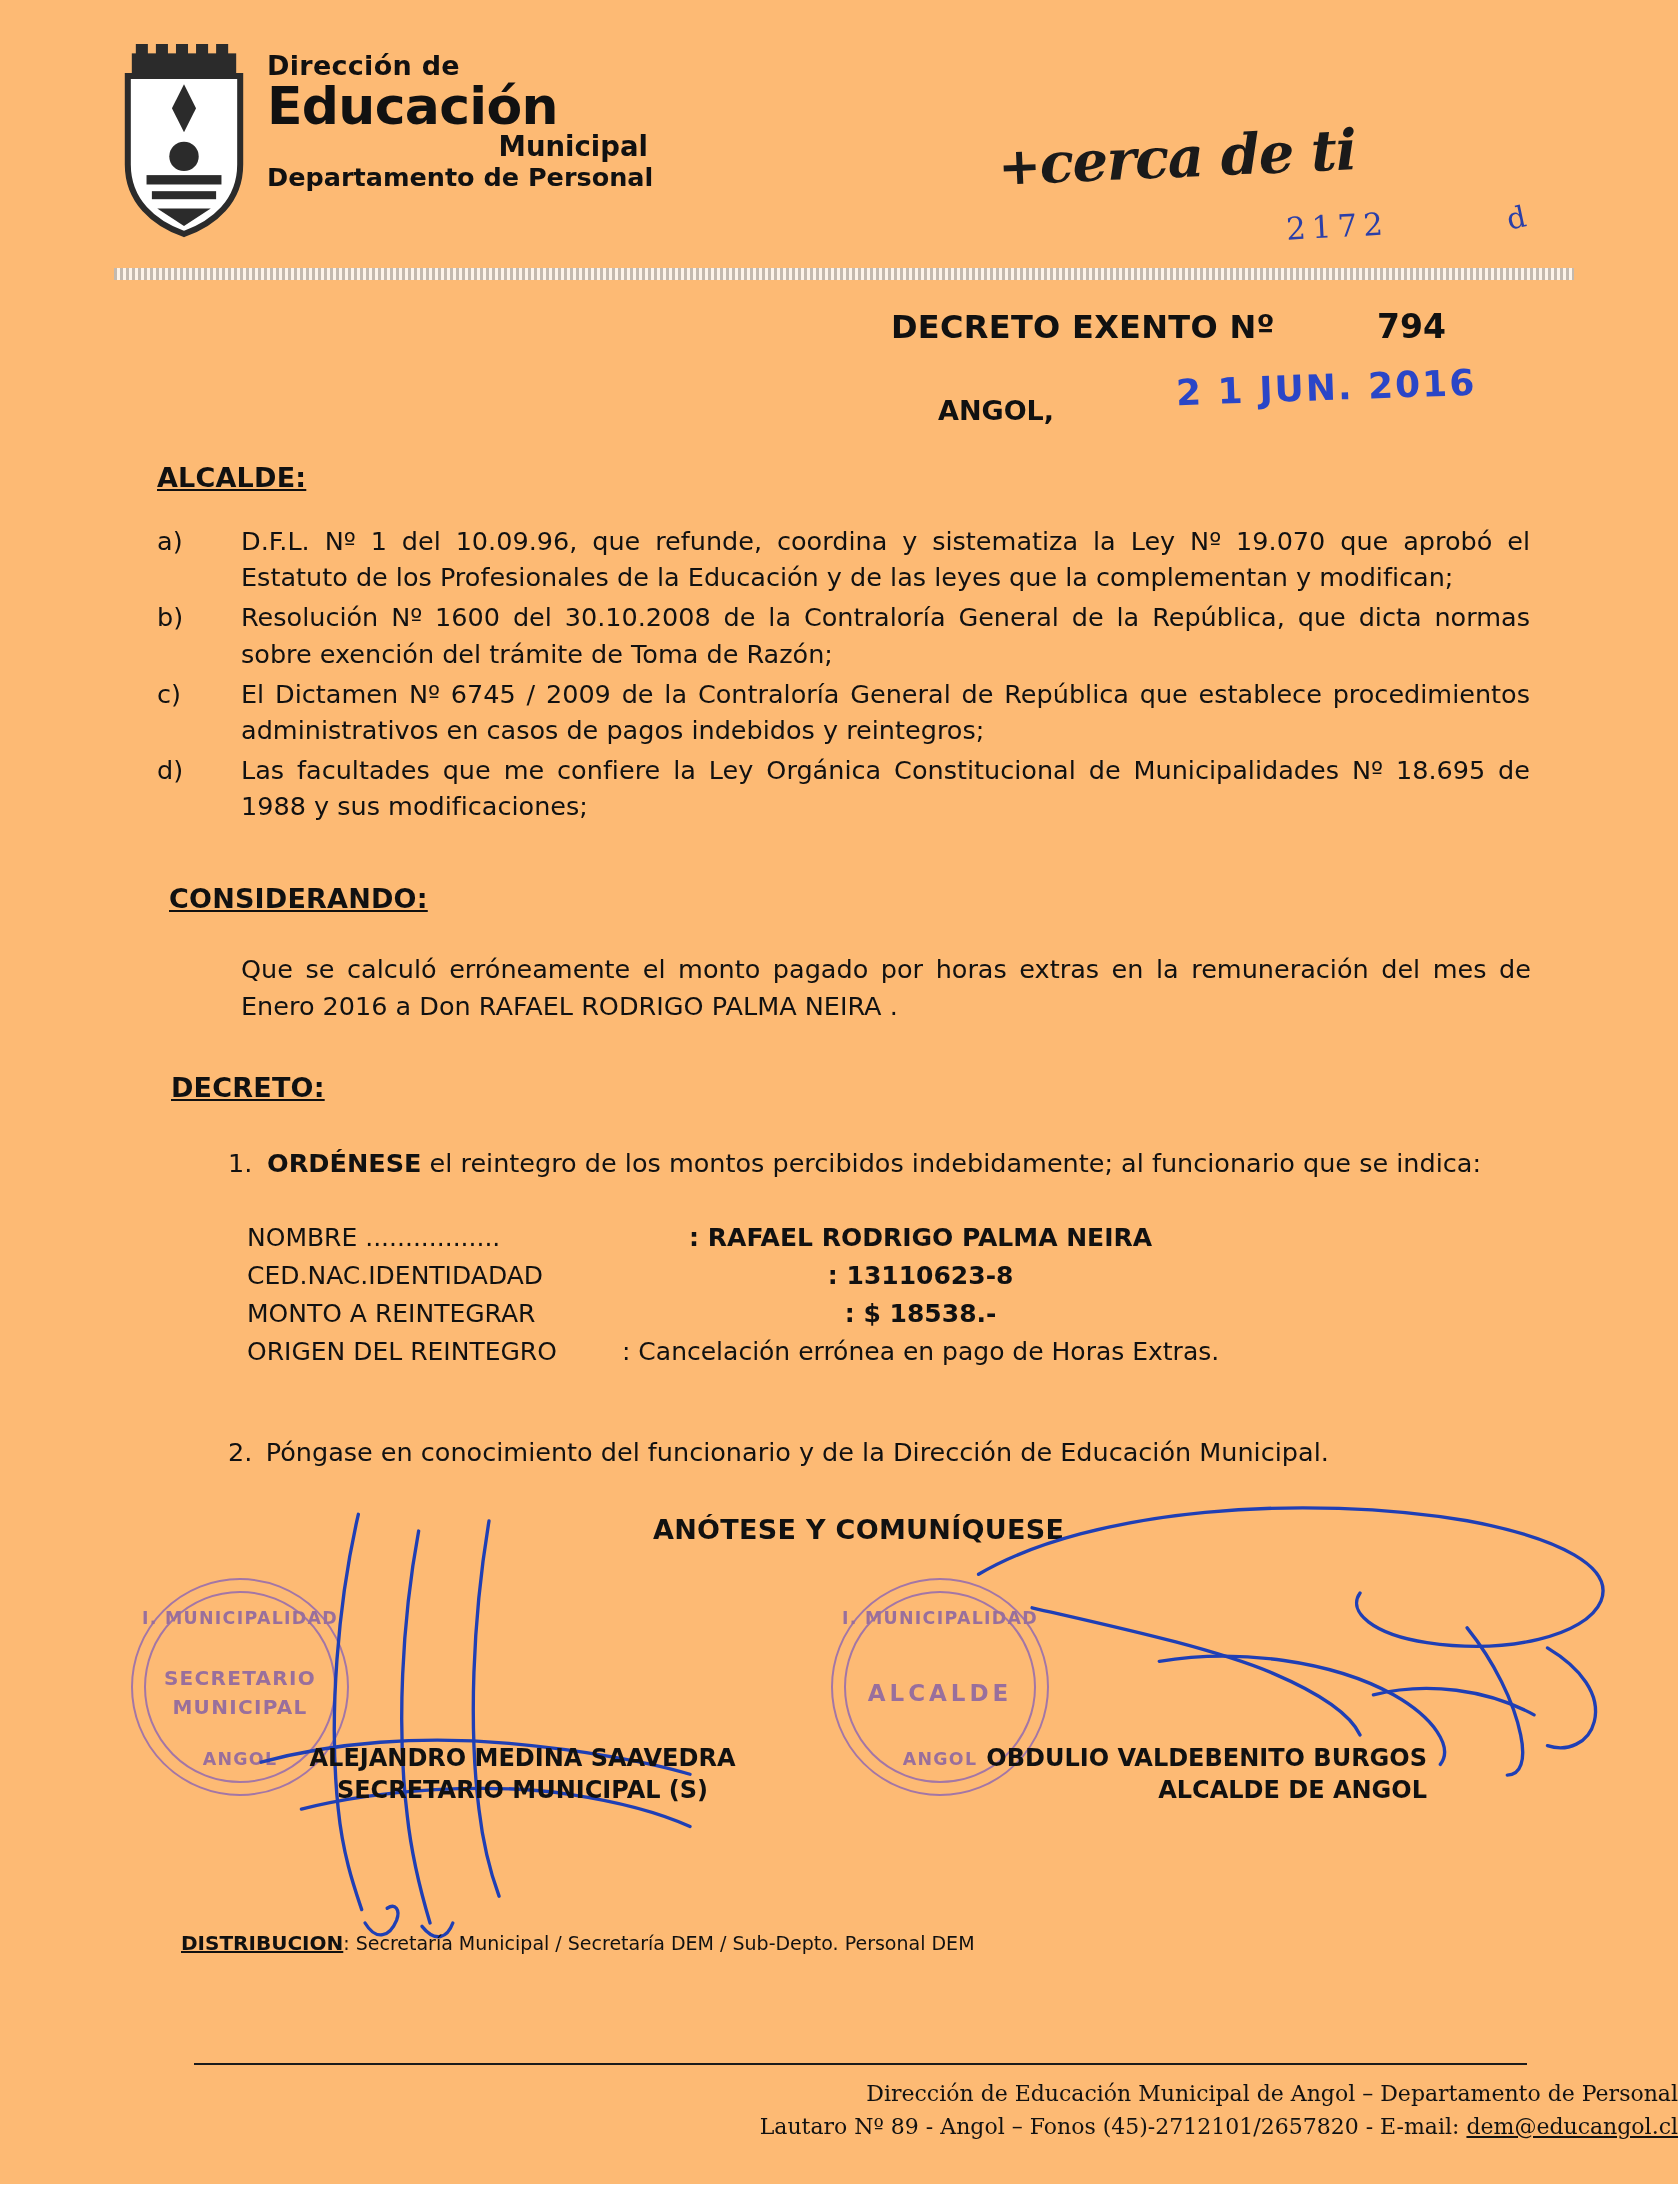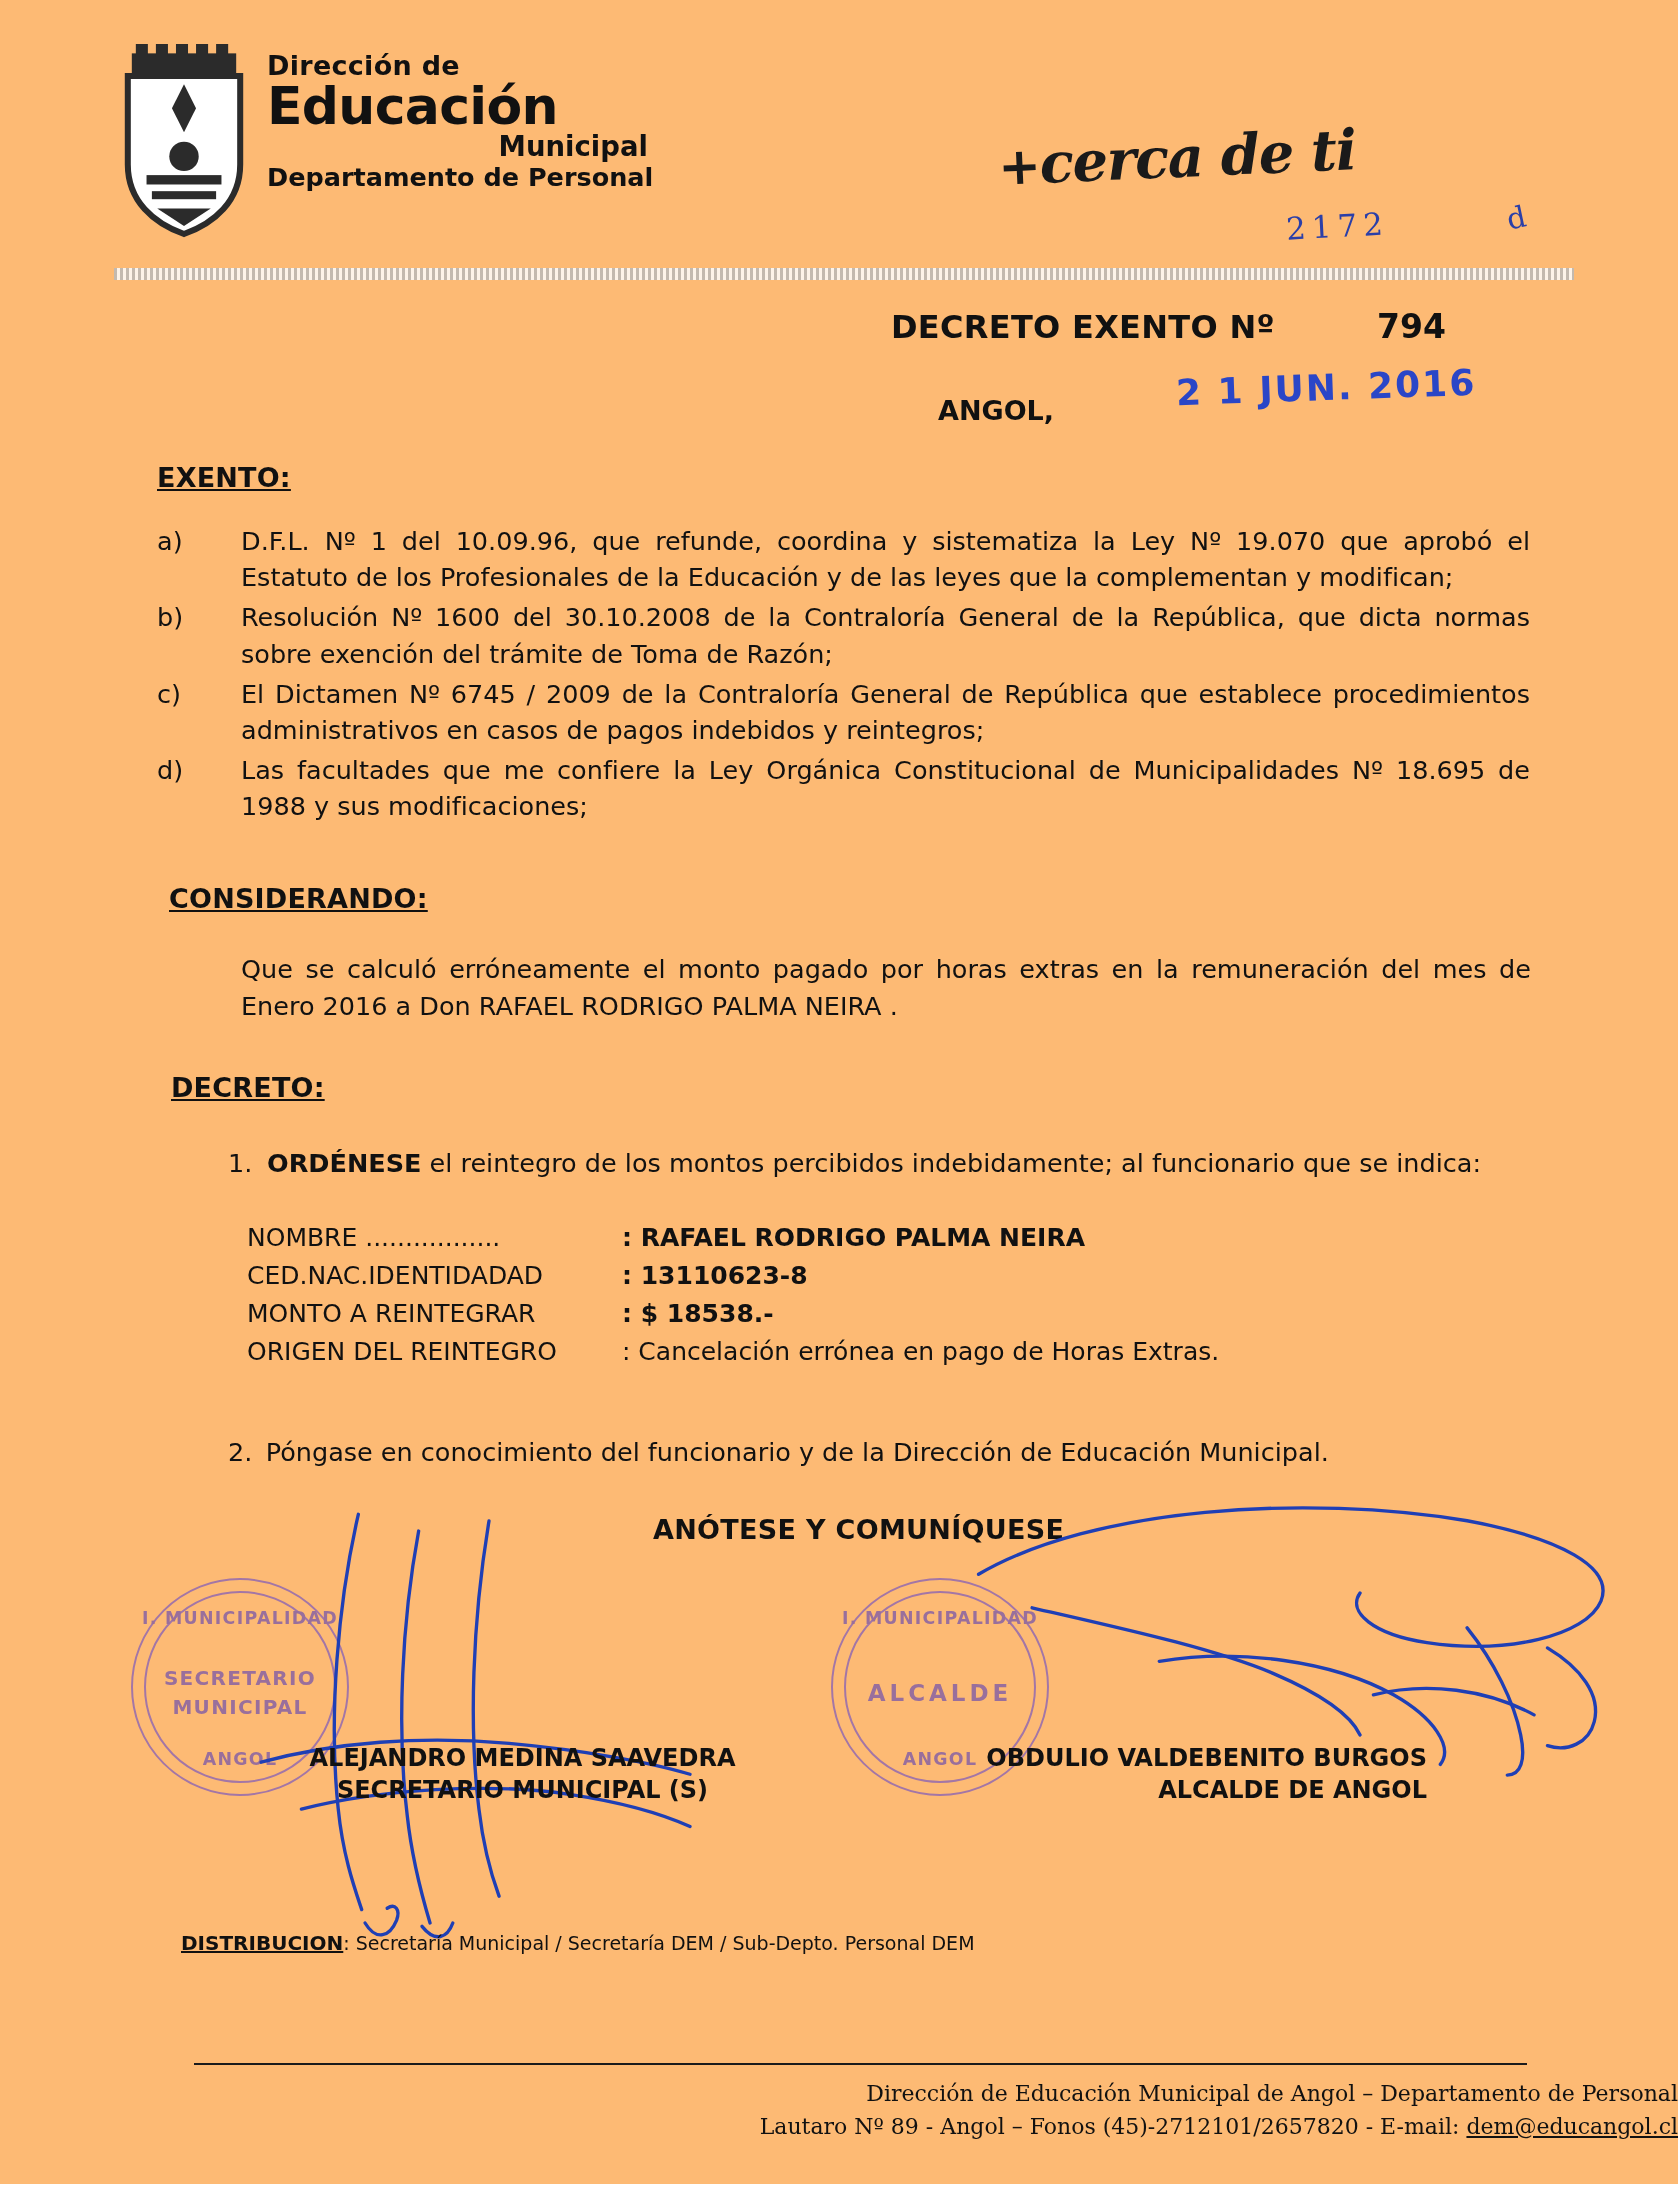--- a/index.html
+++ b/index.html
@@ -214,21 +214,21 @@
     position: absolute;
     left: 247px;
     top: 1219px;
     font-size: 25px;
     line-height: 1.52;
   }
   .fields table { border-collapse: collapse; }
   .fields td { padding: 0; vertical-align: top; }
   .fields td.label { width: 375px; padding-right: 0px; }
   .fields td.val { padding-left: 0px; }
-  .fields .b { font-weight: bold; }
+  .fields .b { font-weight: bold; text-align: center; }
 
   .decreto-item2 {
     position: absolute;
     left: 228px;
     top: 1437px;
     width: 1306px;
     font-size: 25.5px;
   }
   .decreto-item2 .num { margin-right: 13.4px; }
 
@@ -362,21 +362,21 @@
   <div class="handnum">2172</div>
   <div class="handnum2">d</div>
 
   <div class="rule-top"></div>
 
   <div class="decreto-title">DECRETO EXENTO Nº</div>
   <div class="decreto-num">794</div>
   <div class="angol-label">ANGOL,</div>
   <div class="date-stamp">2 1 JUN. 2016</div>
 
-  <div class="sec-heading" id="vistos-h">EXENTO:</div>
+  <div class="sec-heading" id="vistos-h">ALCALDE:</div>
 
   <div class="vistos-list">
     <div class="vistos-item">
       <div class="vistos-letter">a)</div>
       <div class="vistos-text">D.F.L. Nº 1 del 10.09.96, que refunde, coordina y sistematiza la Ley Nº 19.070 que aprobó el Estatuto de los Profesionales de la Educación y de las leyes que la complementan y modifican;</div>
     </div>
     <div class="vistos-item">
       <div class="vistos-letter">b)</div>
       <div class="vistos-text">Resolución Nº 1600 del 30.10.2008  de la Contraloría General de la República, que dicta normas sobre exención del trámite de Toma de Razón;</div>
     </div>

